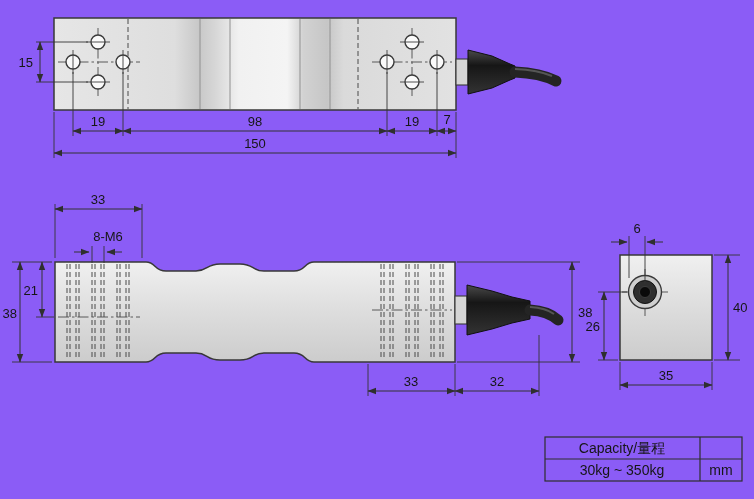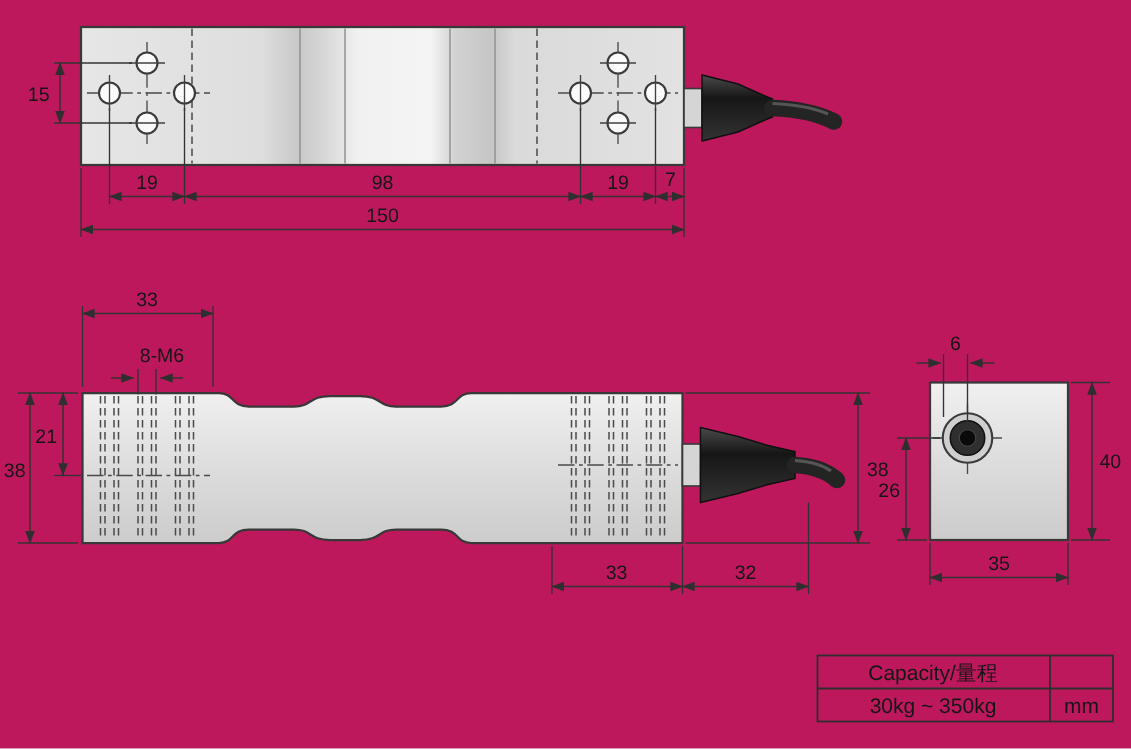--- a/index.html
+++ b/index.html
@@ -1,16 +1,16 @@
 <!DOCTYPE html>
 <html><head>
 <meta charset="utf-8">
 <style>
   html,body{margin:0;padding:0;background:#ffffff;}
-  .stage{position:relative;width:754px;height:499px;background:#be185d;overflow:hidden;}
+  .stage{position:relative;width:754px;height:499px;background:#8b5cf6;overflow:hidden;}
   svg{display:block;}
   text{font-family:"Liberation Sans",sans-serif;font-size:13px;fill:#161616;}
   .tbl-text{font-size:14px;}
   .dim{stroke:#333;stroke-width:1;fill:none;}
   .ext{stroke:#333;stroke-width:0.9;fill:none;}
   .hid{stroke:#4a4a4a;stroke-width:1;stroke-dasharray:5 3;fill:none;}
   .cl{stroke:#4a4a4a;stroke-width:0.9;stroke-dasharray:11 3 2.5 3;fill:none;}
   .tick{stroke:#3f3f3f;stroke-width:0.9;fill:none;}
   .shade{stroke:#909090;stroke-width:1;fill:none;}
   .body{fill:url(#metalV);stroke:#383838;stroke-width:1.5;}

